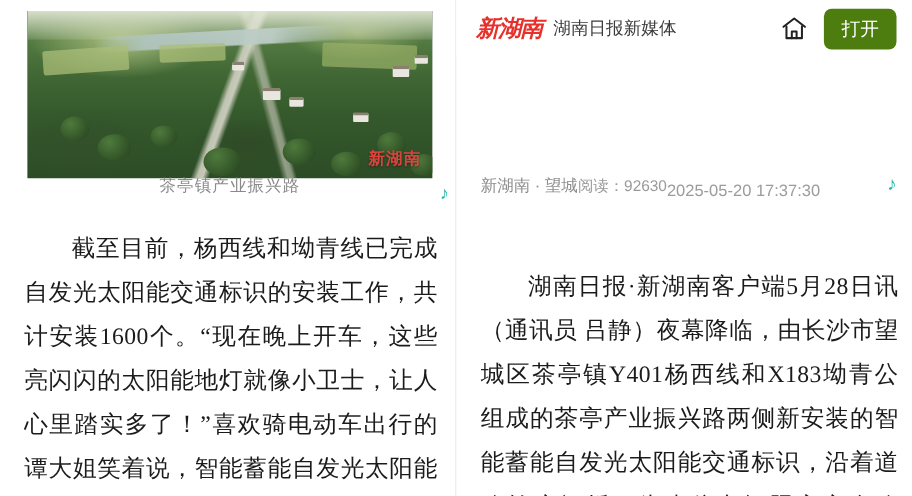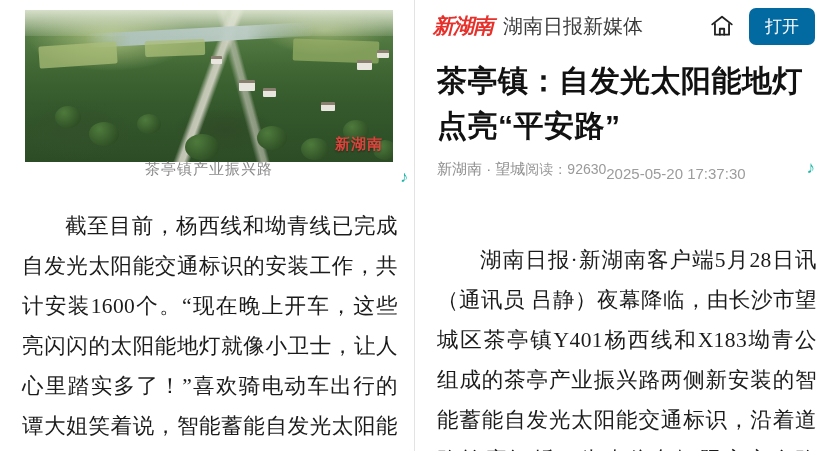--- a/index.html
+++ b/index.html
@@ -153,32 +153,32 @@
     color: #e8302b;
     font-size: 21px;
     font-weight: 700;
     font-family: "Liberation Serif", serif;
     letter-spacing: -1px;
     font-style: italic;
     white-space: nowrap;
   }
   .brand-sub {
     margin-left: 10px;
-    font-size: 20px;
+    font-size: 16px;
     color: #3a3a3a;
     white-space: nowrap;
   }
   .topbar-spacer { flex: 1; }
   .home-icon {
     width: 26px; height: 26px;
     margin-right: 14px;
     display: block;
   }
   .open-btn {
-    background: #0369a1;
+    background: #4d7c0f;
     color: #fff;
     font-size: 17px;
     border: none;
     border-radius: 7px;
     padding: 7px 16px;
     cursor: pointer;
     font-family: Liberation Serif, serif;
   }
   .headline {
     position: absolute;
@@ -284,21 +284,20 @@
       <div class="brand-sub">湖南日报新媒体</div>
       <div class="topbar-spacer"></div>
       <svg class="home-icon" viewBox="0 0 24 24" fill="none" stroke="#222" stroke-width="1.7" stroke-linecap="round" stroke-linejoin="round">
         <path d="M3 10.5 12 3.5l9 7"></path>
         <path d="M5.5 10v10h13V10"></path>
         <path d="M10 20v-5.5h4V20"></path>
       </svg>
       <button class="open-btn">打开</button>
     </div>
 
-    <div class="headline">茶亭镇：自发光太阳能地灯点亮“平安路”</div>
 
     <div class="meta">
       <div class="meta-row1">
         <div class="meta-source">新湖南 · 望城</div>
         <div class="meta-reads">阅读：92630</div>
       </div>
       <div class="meta-time">2025-05-20 17:37:30</div>
     </div>
 
     <div class="note-right">♪</div>

